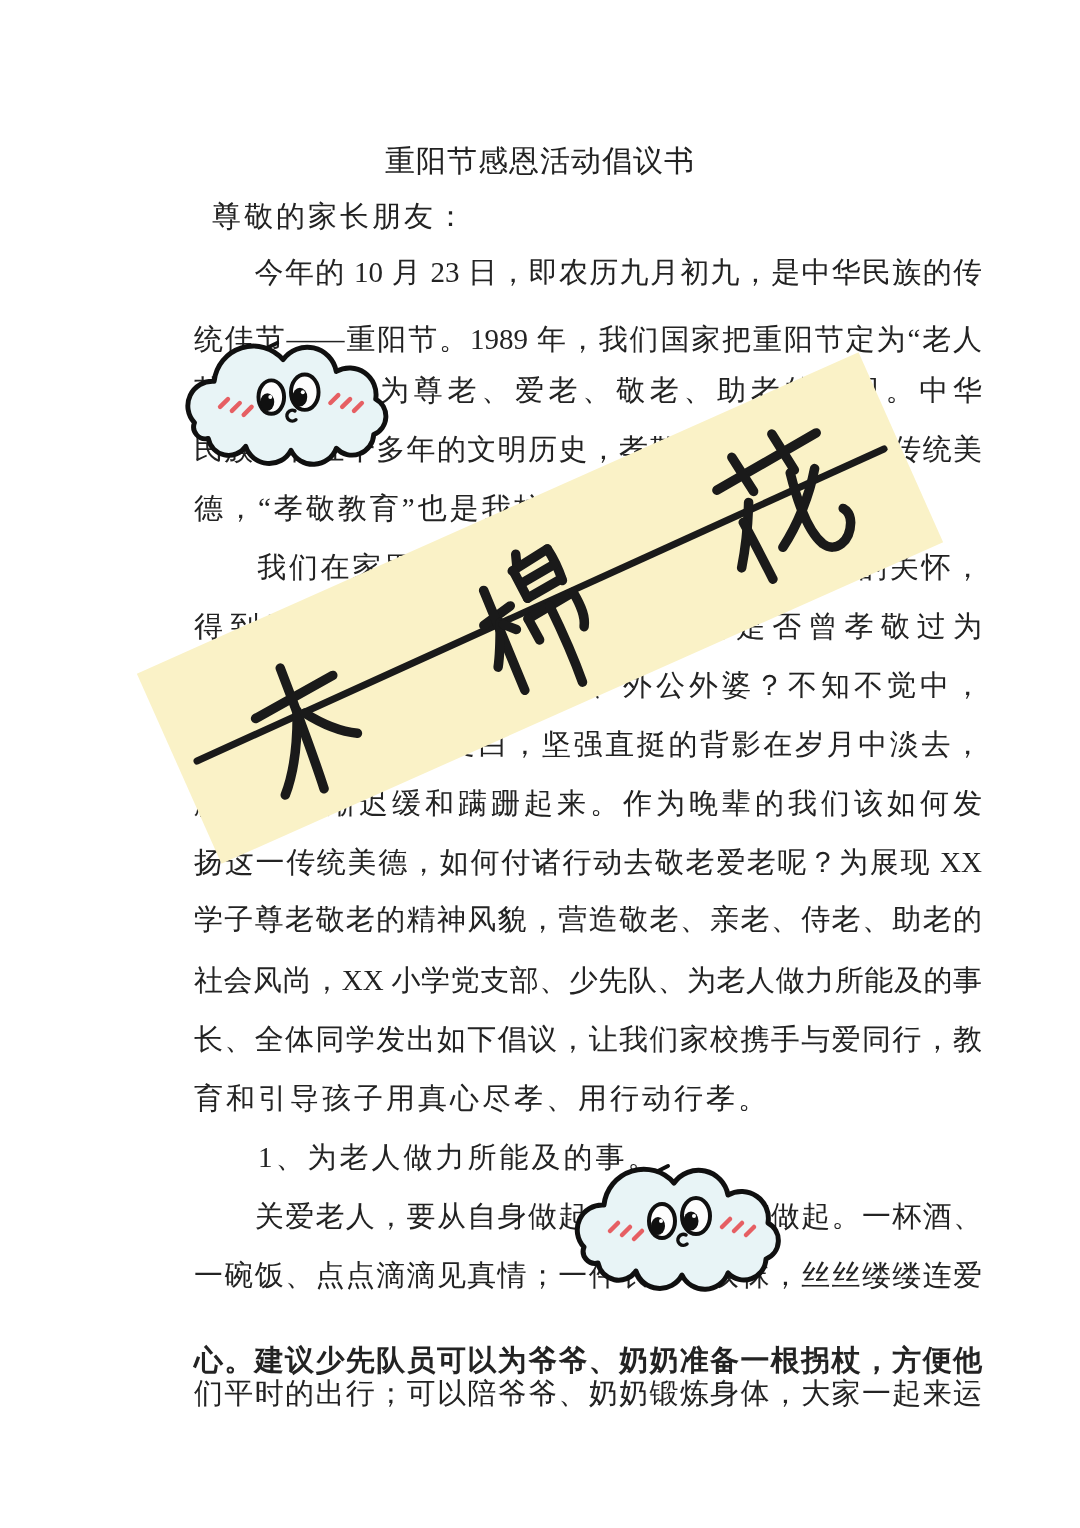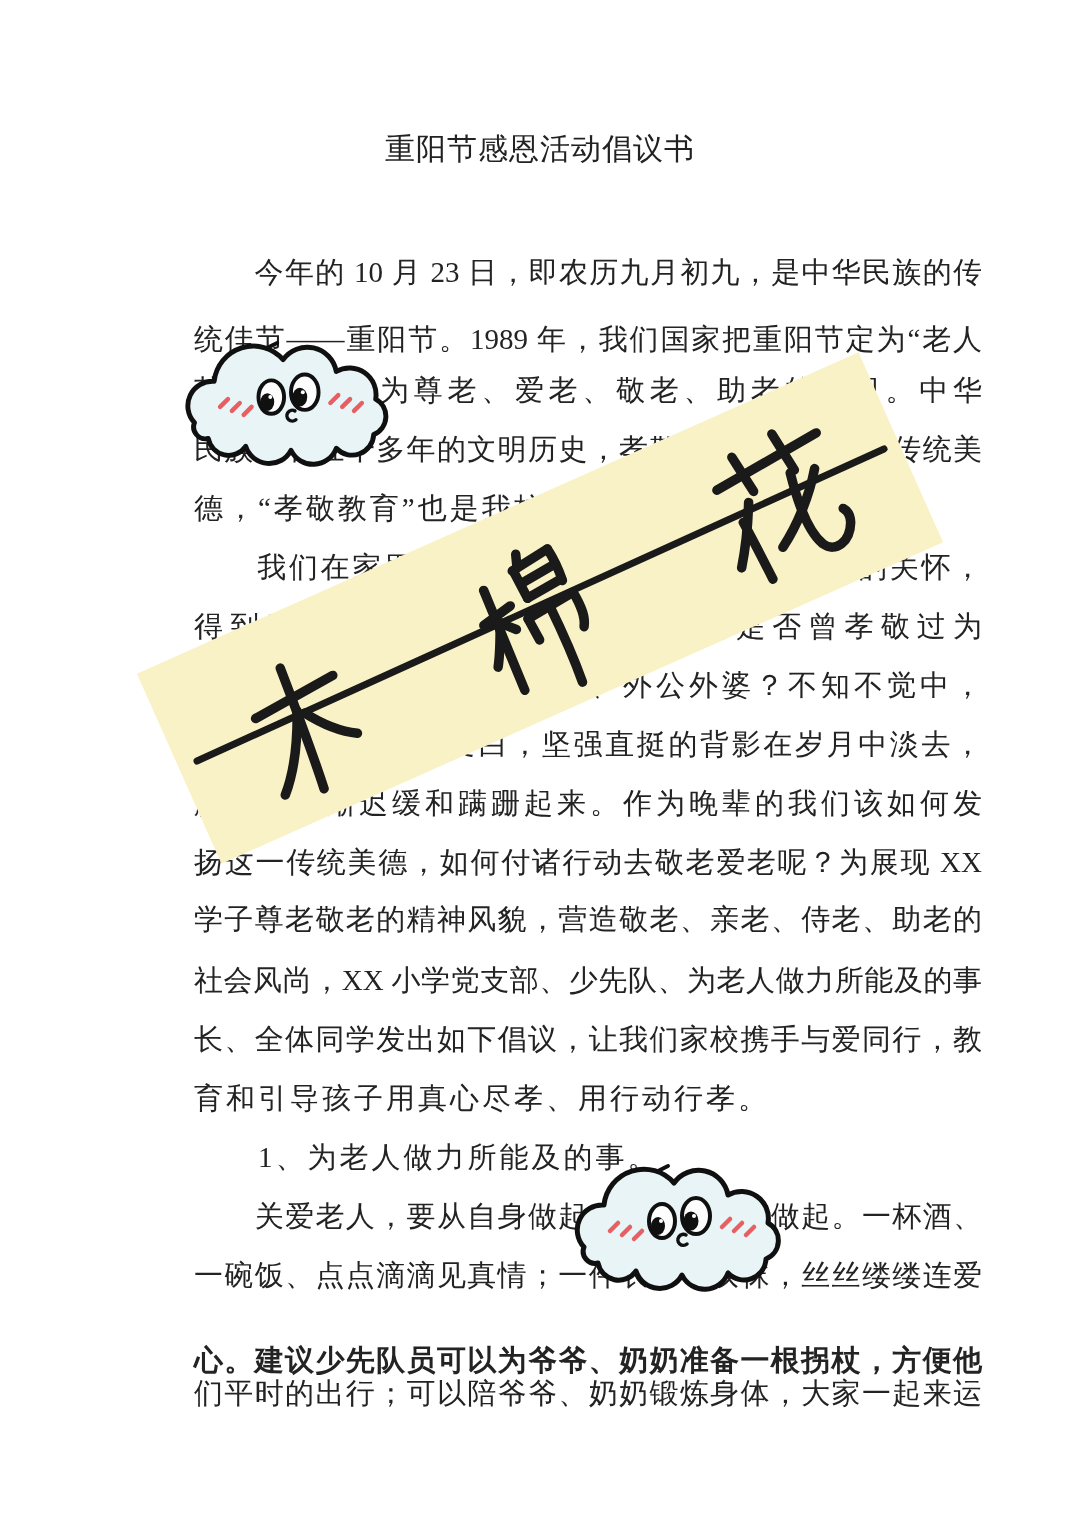--- a/index.html
+++ b/index.html
@@ -2,21 +2,21 @@
 <html><head>
 <meta charset="utf-8">
 <style>
   html,body{margin:0;padding:0;}
   body{
     width:1080px;height:1528px;position:relative;background:#ffffff;
     font-family:"Liberation Serif","DejaVu Serif",serif;overflow:hidden;
   }
   .page{position:absolute;inset:0;}
   .doc-title{
-    position:absolute;left:146px;top:120px;width:788px;height:58px;
+    position:absolute;left:146px;top:132px;width:788px;height:58px;
     line-height:58px;font-size:30px;color:#222;text-align:center;
     letter-spacing:1px;white-space:nowrap;
   }
   .salutation{
     position:absolute;left:148px;top:187px;width:788px;height:58px;
     line-height:58px;font-size:29px;color:#232323;letter-spacing:3px;
   }
   .line{
     position:absolute;left:148px;width:788px;height:59px;line-height:59px;
     font-size:29px;color:#232323;z-index:1;margin-left:46px;
@@ -37,20 +37,21 @@
   .mouth{fill:none;stroke:#101010;stroke-width:3.5;stroke-linecap:round;}
   .blush{fill:none;stroke-width:4.5;stroke-linecap:round;}
   .accent{fill:none;stroke:#101010;stroke-width:4;stroke-linecap:round;}
 </style>
 </head>
 <body>
 
 <div class="page">
 
   <div class="doc-title">重阳节感恩活动倡议书</div>
+  <div class="salutation">　　尊敬的家长朋友：</div>
   <div id="doc-body">
       <div class="line justify" style="top: 243px;">　　今年的 10 月 23 日，即农历九月初九，是中华民族的传</div>
       <div class="line justify" style="top: 310px;">统佳节——重阳节。1989 年，我们国家把重阳节定为“老人</div>
       <div class="line justify" style="top: 361px;">节”，将其定为尊老、爱老、敬老、助老的节日。中华</div>
       <div class="line justify" style="top: 420px;">民族有着五千多年的文明历史，孝敬长辈是中华民族传统美</div>
       <div class="line left" style="top: 479px;">德，“孝敬教育”也是我校德育教育的一大特色。</div>
       <div class="line justify" style="top: 538px;">　　我们在家里从小受到父母的疼爱，得到长辈的关怀，</div>
       <div class="line justify" style="top: 597px;">得到了他们无微不至的照顾。我们是否曾孝敬过为</div>
       <div class="line justify" style="top: 656px;">我们操劳了多年的爷爷奶奶、外公外婆？不知不觉中，</div>
       <div class="line justify" style="top: 715px;">他们的黑发已渐渐变白，坚强直挺的背影在岁月中淡去，</div>

